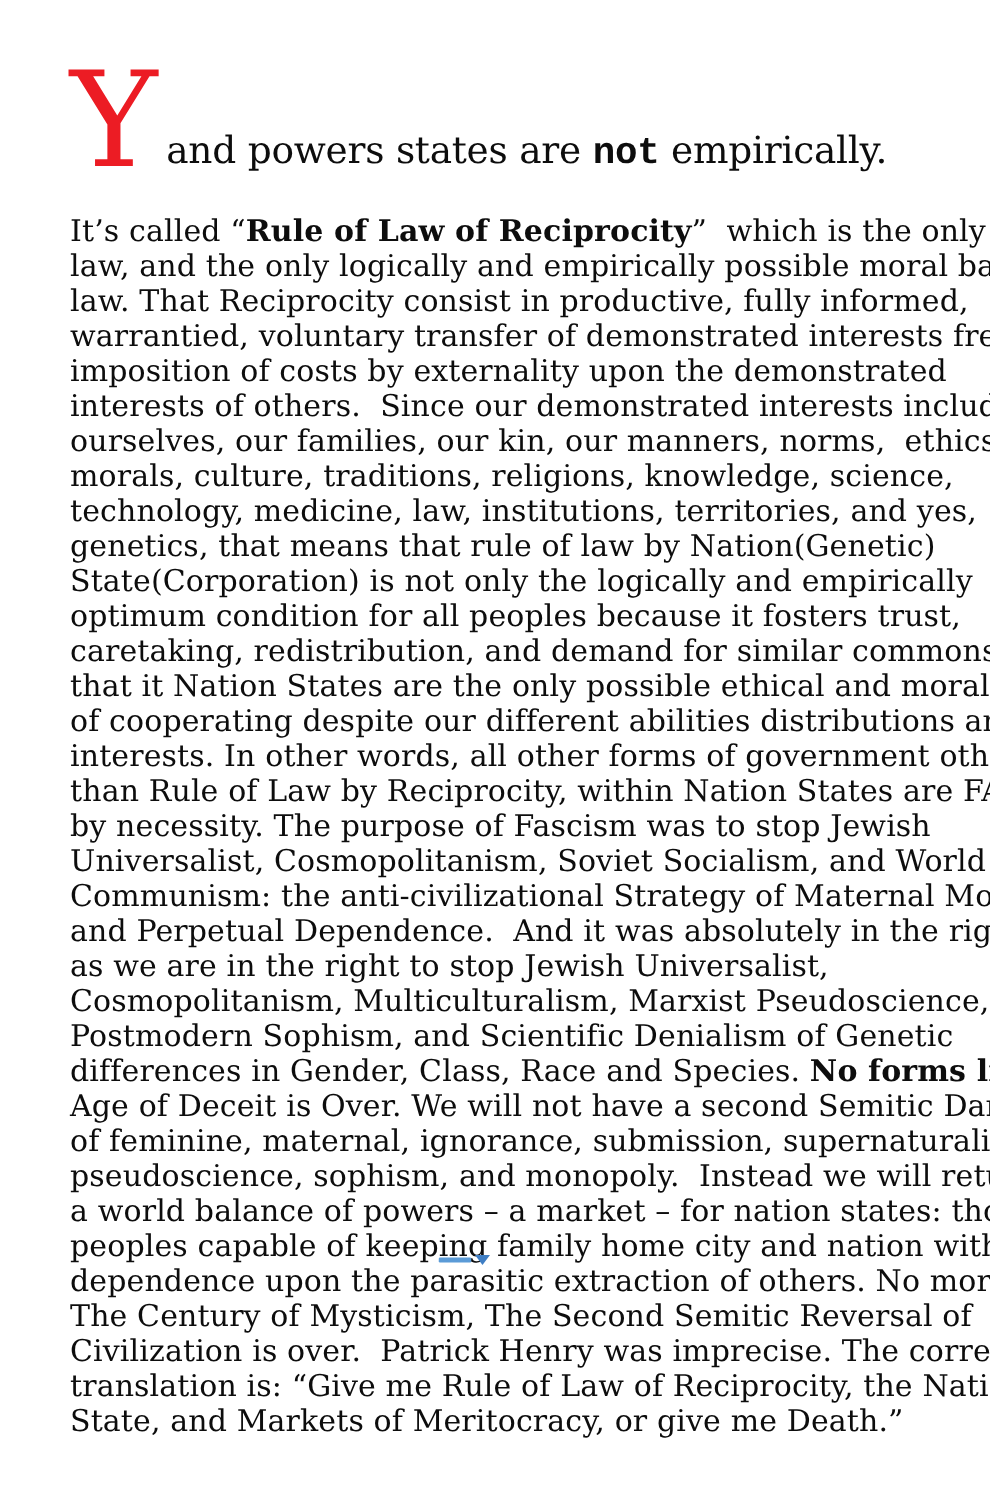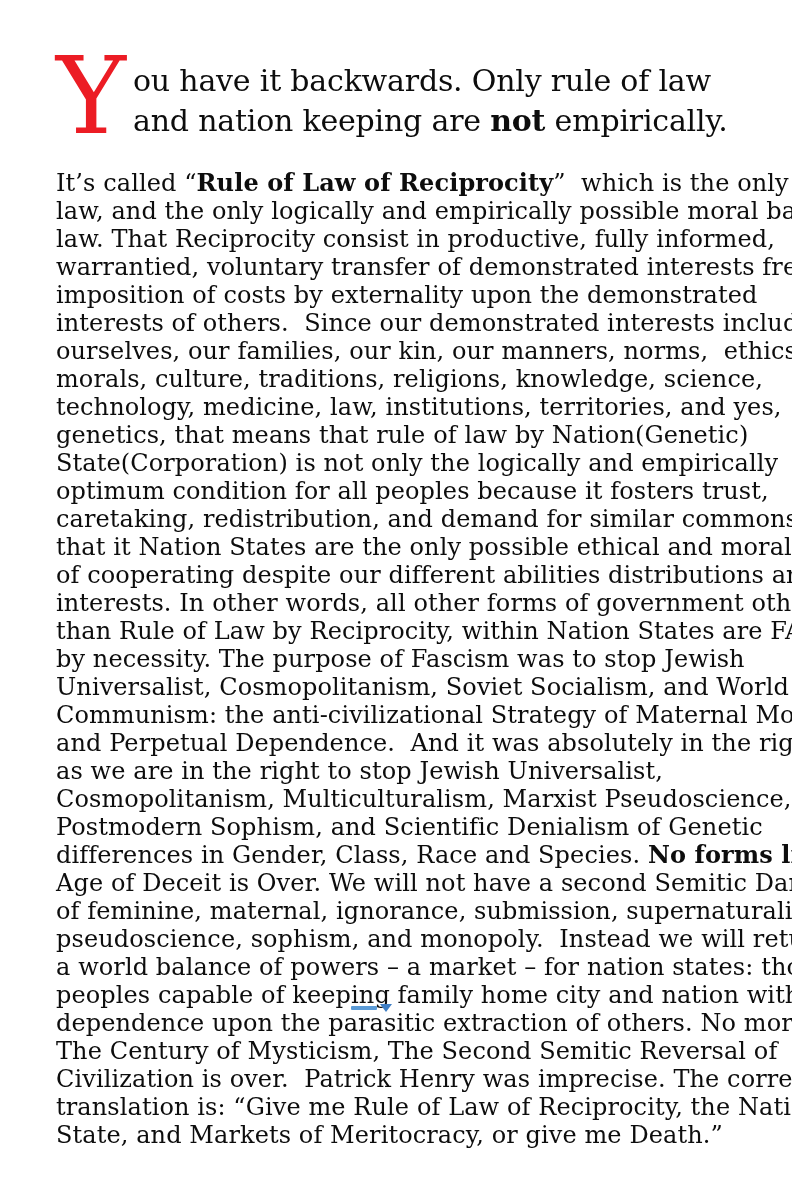--- a/index.html
+++ b/index.html
@@ -29,21 +29,21 @@
     line-height: 0.78;
     margin-top: -5px;
     margin-right: 7px;
     font-weight: normal;
   }
   .heading-text {
     font-size: 30px;
     line-height: 40px;
     letter-spacing: -0.2px;
   }
-  .heading-text b { font-weight: bold; }
+  .heading-text b { font-weight: bold; font-family: Liberation Mono, monospace; }
   .body-text {
     margin-top: 28px;
     font-size: 24px;
     line-height: 28px;
     white-space: pre;
     letter-spacing: 0.1px;
   }
   .body-text b { font-weight: bold; }
   .marker {
     position: absolute;
@@ -71,21 +71,21 @@
     border-top: 8px solid #3f7ec4;
   }
 </style>
 </head>
 <body style="background: rgb(255, 255, 255);">
 
 <div class="page" style="color: rgb(13, 13, 13);">
 
   <div class="heading">
     <span class="dropcap" style="color: rgb(236, 28, 36);">Y</span>
-    <div class="heading-text"><span>ou have it backwards. Only rule of law</span><br><span>and nation keeping are </span><b>not</b><span> empirically.</span></div>
+    <div class="heading-text"><br><span>and powers states are </span><b>not</b><span> empirically.</span></div>
   </div>
 
   <div class="body-text"><span>It’s called “</span><b>Rule of Law of Reciprocity</b><span>”  which is the only moral
 law, and the only logically and empirically possible moral basis for
 law. That Reciprocity consist in productive, fully informed,
 warrantied, voluntary transfer of demonstrated interests free of
 imposition of costs by externality upon the demonstrated
 interests of others.  Since our demonstrated interests include
 ourselves, our families, our kin, our manners, norms,  ethics,
 morals, culture, traditions, religions, knowledge, science,

